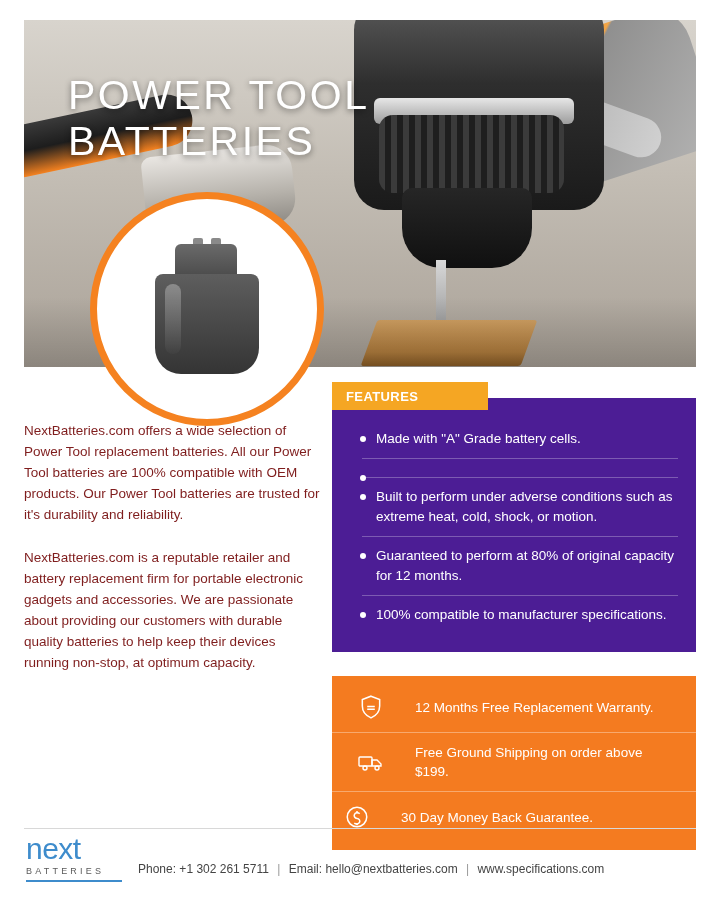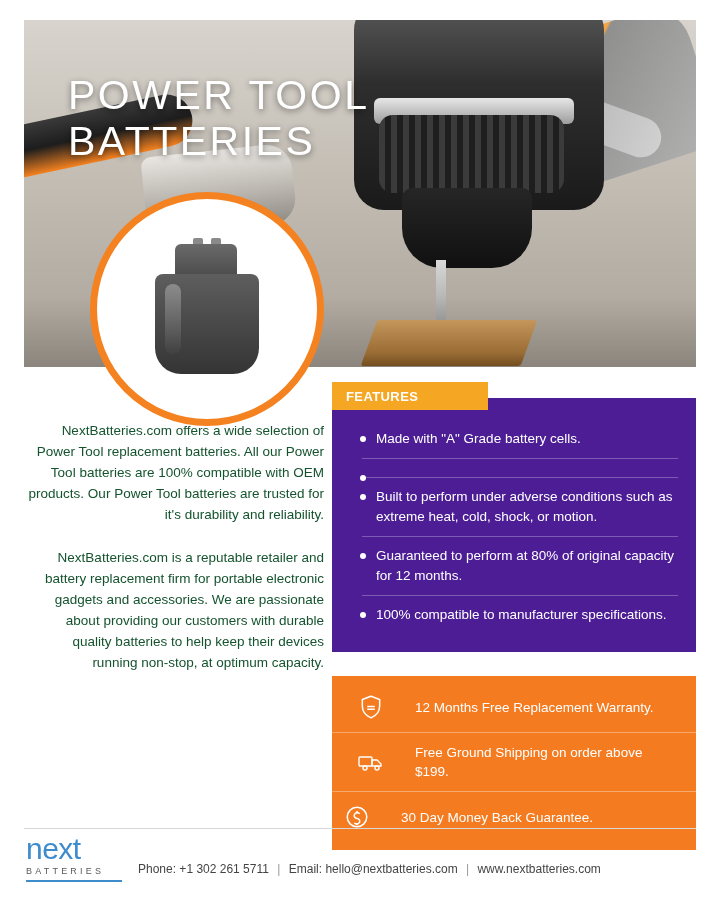--- a/index.html
+++ b/index.html
@@ -201,24 +201,23 @@
 
   
   .left-col {
     position: absolute;
     left: 24px;
     top: 420px;
     width: 300px;
   }
   .left-col p {
     margin: 0 0 22px 0;
-    color: #14532d;
+    color: #7f1d1d;
     font-size: 13.5px;
     line-height: 21px;
-    text-align: right;
   }
 
   
   .features-panel {
     position: absolute;
     left: 332px;
     top: 398px;
     width: 364px;
     background: #4c1d95;
     padding: 0 0 18px 0;
@@ -449,16 +448,16 @@
     <div class="logo-next">next</div>
     <div class="logo-batteries">BATTERIES</div>
     <div class="logo-line"></div>
   </div>
 
   <div class="footer-contact">
     <span>Phone: +1 302 261 5711</span>
     <span class="sep">|</span>
     <span>Email: hello@nextbatteries.com</span>
     <span class="sep">|</span>
-    <span>www.nextbatteries.com</span>
+    <span>www.specifications.com</span>
   </div>
 
 </div>
 
 </body></html>

